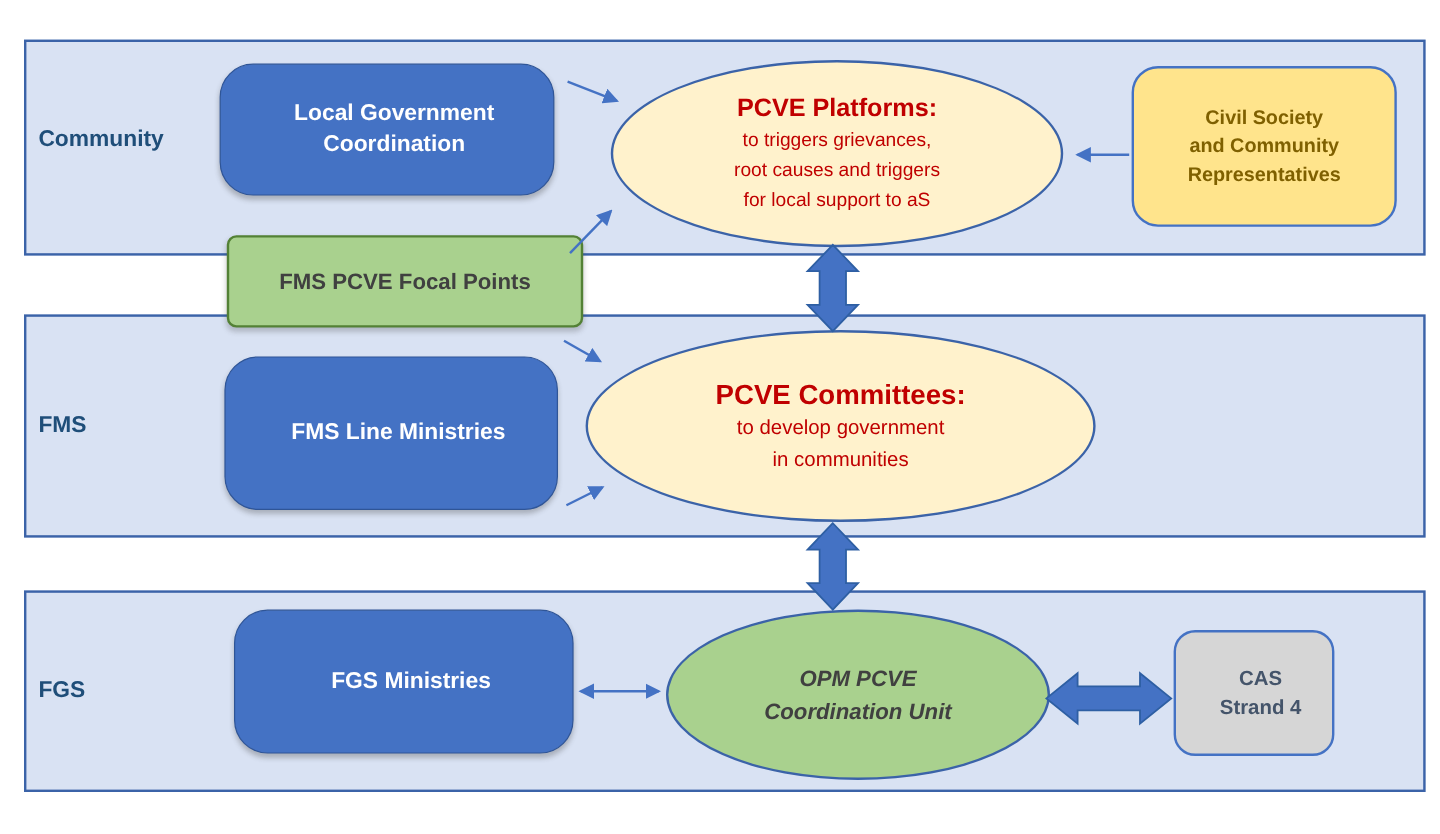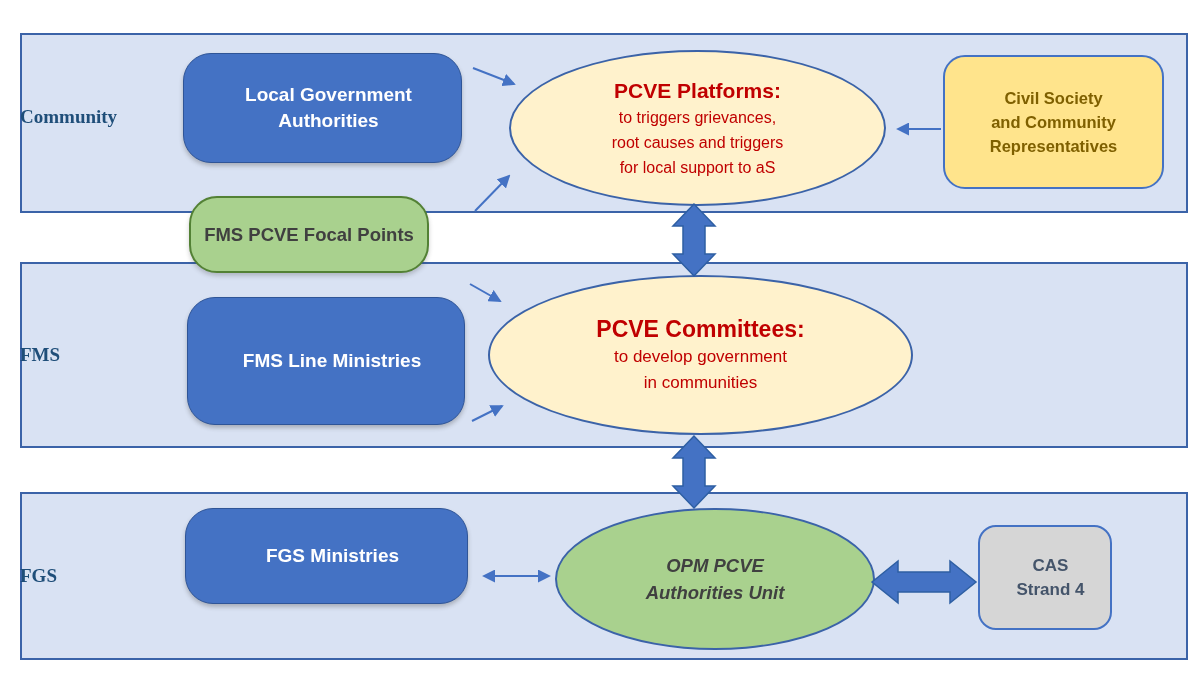--- a/index.html
+++ b/index.html
@@ -16,35 +16,35 @@
   #canvas{
     position:relative; width:1200px; height:695px; background:#ffffff;
     font-family:"Liberation Sans", sans-serif; overflow:hidden;
   }
   .band{
     position:absolute; left:20px; width:1168px;
     background:var(--band-fill); border:2px solid var(--band-border);
     box-sizing:border-box;
   }
   .band-label{
-    position:absolute; left:20px; font-weight:bold; font-size:19px;
-    color:var(--dark-blue-text); line-height:22px;font-family:Liberation Serif, serif;
+    position:absolute; left:32px; font-weight:bold; font-size:19px;
+    color:var(--dark-blue-text); line-height:22px;
   }
   .bluebox{
     position:absolute; background:var(--box-blue);
     border:1px solid var(--box-blue-border); border-radius:28px;
     box-shadow:0 3px 4px rgba(60,60,60,.30);
     display:flex; flex-direction:column; align-items:center; justify-content:center;
     color:#ffffff; font-weight:bold; font-size:19px; line-height:26px; text-align:center;
     box-sizing:border-box;
     padding-left:12px;
   }
   .greenbox{
-    position:absolute; left:189px; top:196px; width:240px; height:77px;
-    background:var(--green-fill); border:2px solid var(--green-border); border-radius:28px;
+    position:absolute; left:189px; top:196px; width:297px; height:77px;
+    background:var(--green-fill); border:2px solid var(--green-border); border-radius:8px;
     box-shadow:0 3px 4px rgba(60,60,60,.25);
     display:flex; align-items:center; justify-content:center;
     color:var(--dark-gray-text); font-weight:bold; font-size:18.5px; text-align:center;
     box-sizing:border-box; z-index:3;
   }
   .ellipse{
     position:absolute; border-radius:50%;
     display:flex; flex-direction:column; align-items:center; justify-content:center;
     text-align:center; box-sizing:border-box; z-index:4;
   }
@@ -71,39 +71,39 @@
   }
   #cas-box{
     position:absolute; left:978px; top:525px; width:134px; height:105px;
     background:var(--gray-fill); border:2px solid var(--arrow-blue); border-radius:18px;
     display:flex; flex-direction:column; align-items:center; justify-content:center;
     color:var(--slate-text); font-weight:bold; font-size:17px; line-height:24px; text-align:center;
     box-sizing:border-box; z-index:3;padding-left:11px;
   }
   #lga-box{ left:183px; top:53px; width:279px; height:110px; z-index:3;}
   #fms-lm-box{ left:187px; top:297px; width:278px; height:128px; z-index:3;}
-  #fgs-min-box{ left:185px; top:508px; width:283px; height:96px; z-index:3;}
+  #fgs-min-box{ left:195px; top:508px; width:283px; height:120px; z-index:3;}
   #arrow-layer{ position:absolute; left:0; top:0; z-index:6; pointer-events:none; }
 </style>
 </head>
 <body>
 
 <div id="canvas">
 
   <div class="band" style="top:33px;height:180px;"></div>
   <div class="band" style="top:262px;height:186px;"></div>
   <div class="band" style="top:492px;height:168px;"></div>
 
   <div class="band-label" style="top:106px;">Community</div>
   <div class="band-label" style="top:344px;">FMS</div>
   <div class="band-label" style="top:565px;">FGS</div>
 
   <div class="bluebox" id="lga-box">
     <span>Local Government</span>
-    <span>Authorities</span>
+    <span>Coordination</span>
   </div>
 
   <div class="greenbox">
     <span>FMS PCVE Focal Points</span>
   </div>
 
   <div class="bluebox" id="fms-lm-box">
     <span>FMS Line Ministries</span>
   </div>
 
@@ -130,21 +130,21 @@
   </div>
 
   <div class="ellipse cream" id="committees-ellipse">
     <div class="title">PCVE Committees:</div>
     <div class="body">to develop government</div>
     <div class="body">in communities</div>
   </div>
 
   <div class="ellipse" id="opm-ellipse">
     <div>OPM PCVE</div>
-    <div>Authorities Unit</div>
+    <div>Coordination Unit</div>
   </div>
 
   <svg id="arrow-layer" width="1200" height="695" viewBox="0 0 1200 695">
     <defs>
       <marker id="arrhead" viewBox="0 0 10 10" refX="8.5" refY="5" markerWidth="6.5" markerHeight="6.5" orient="auto-start-reverse">
         <path d="M0,0 L10,5 L0,10 z" fill="#4472C4"></path>
       </marker>
     </defs>
 
     <path d="M473,68 L514,84" stroke="#4472C4" stroke-width="2" fill="none" marker-end="url(#arrhead)"></path>

